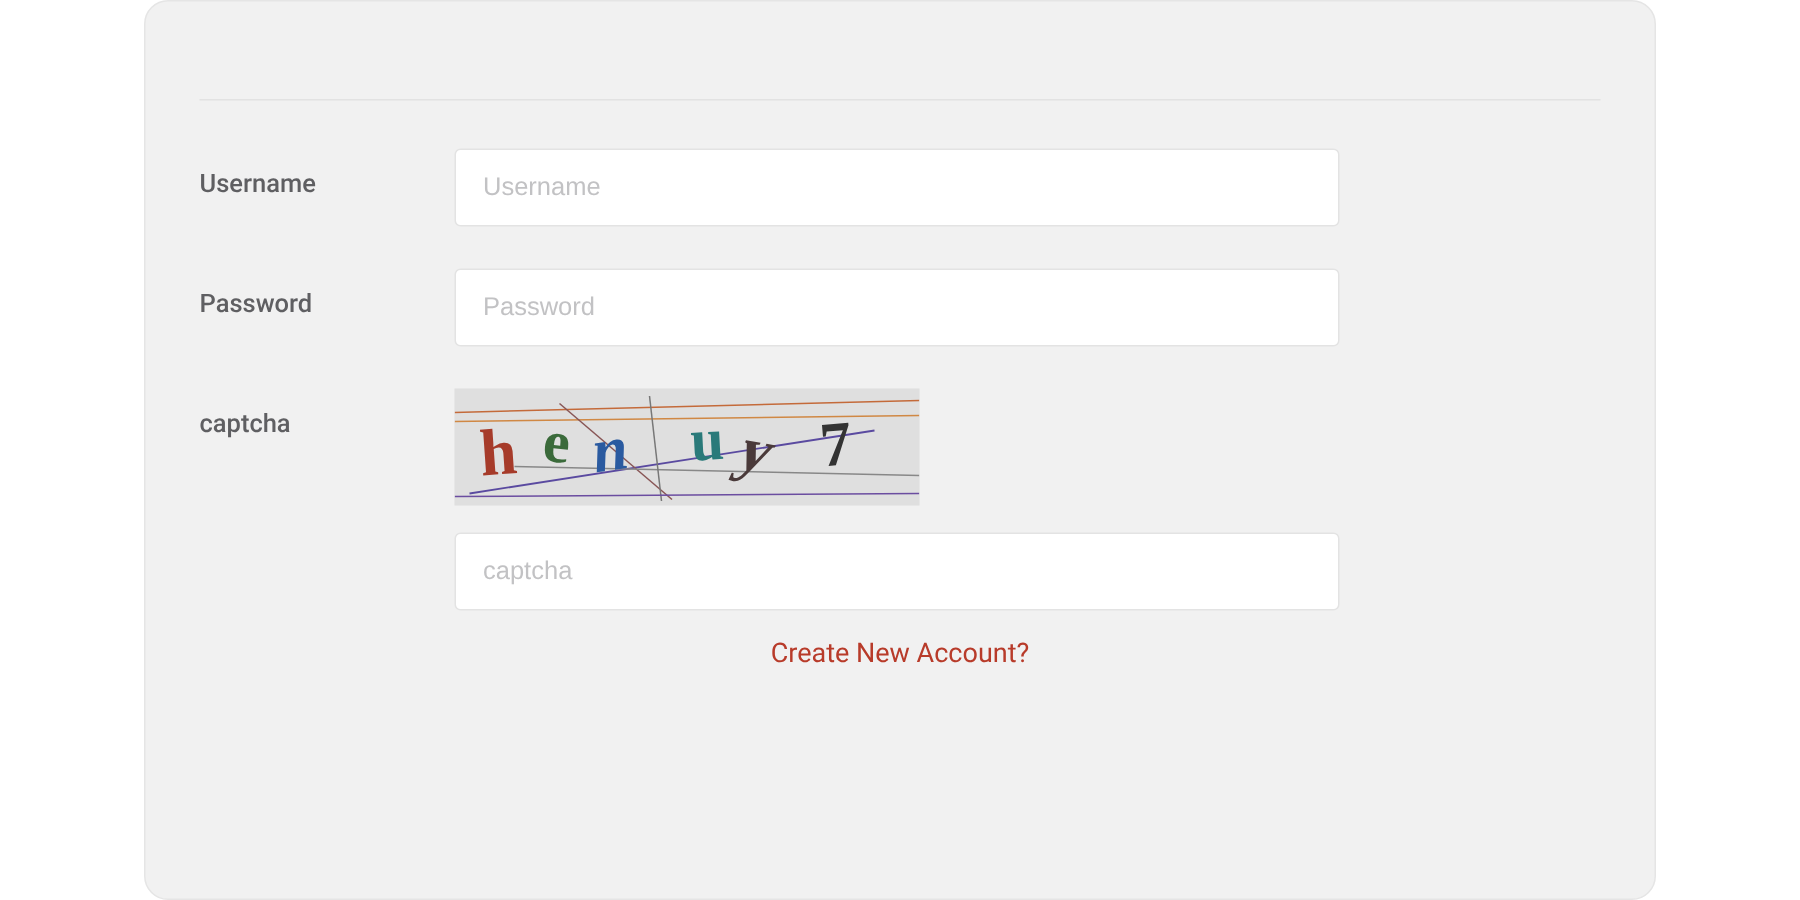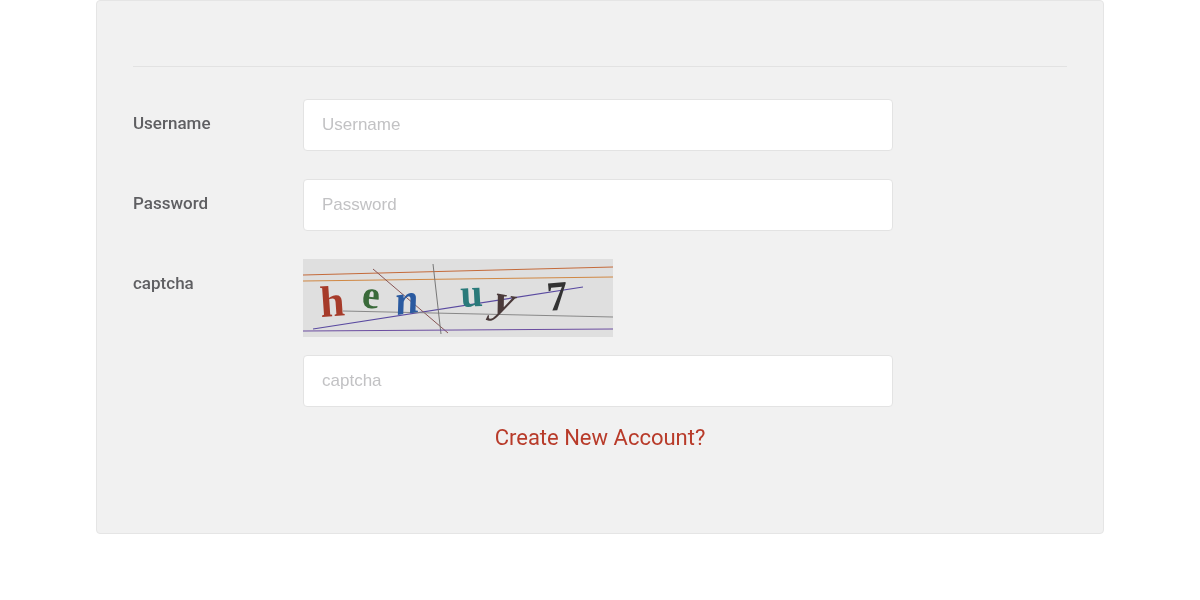--- a/index.html
+++ b/index.html
@@ -17,23 +17,23 @@
     .page-container {
       background: #fff;
       margin: 0 auto;
       width: 100%;
       height: 100%;
       position: relative;
     }
     .form-card {
       background: #f1f1f1;
       border: 1px solid #e5e5e5;
-      border-radius: 4px;
+      border-radius: 16px;
       margin: 0 96px;
-      height: 534px;
+      height: 600px;
       padding-top: 30px;
     }
     .divider {
       border: none;
       border-top: 1px solid #e2e2e2;
       margin: 35px 36px 0 36px;
     }
     .form-body {
       padding: 32px 36px 0 36px;
     }
@@ -86,21 +86,21 @@
     }
     .captcha-input-wrap {
       max-width: 590px;
     }
     .link-row {
       text-align: center;
       margin-top: 18px;
     }
     .create-account-link {
       color: #b83b2a;
-      font-size: 22px;
+      font-size: 18px;
       text-decoration: none;
       font-weight: 400;
       cursor: pointer;
     }
   </style>
 </head>
 <body>
 
 <div class="page-container">
   <div class="form-card">

